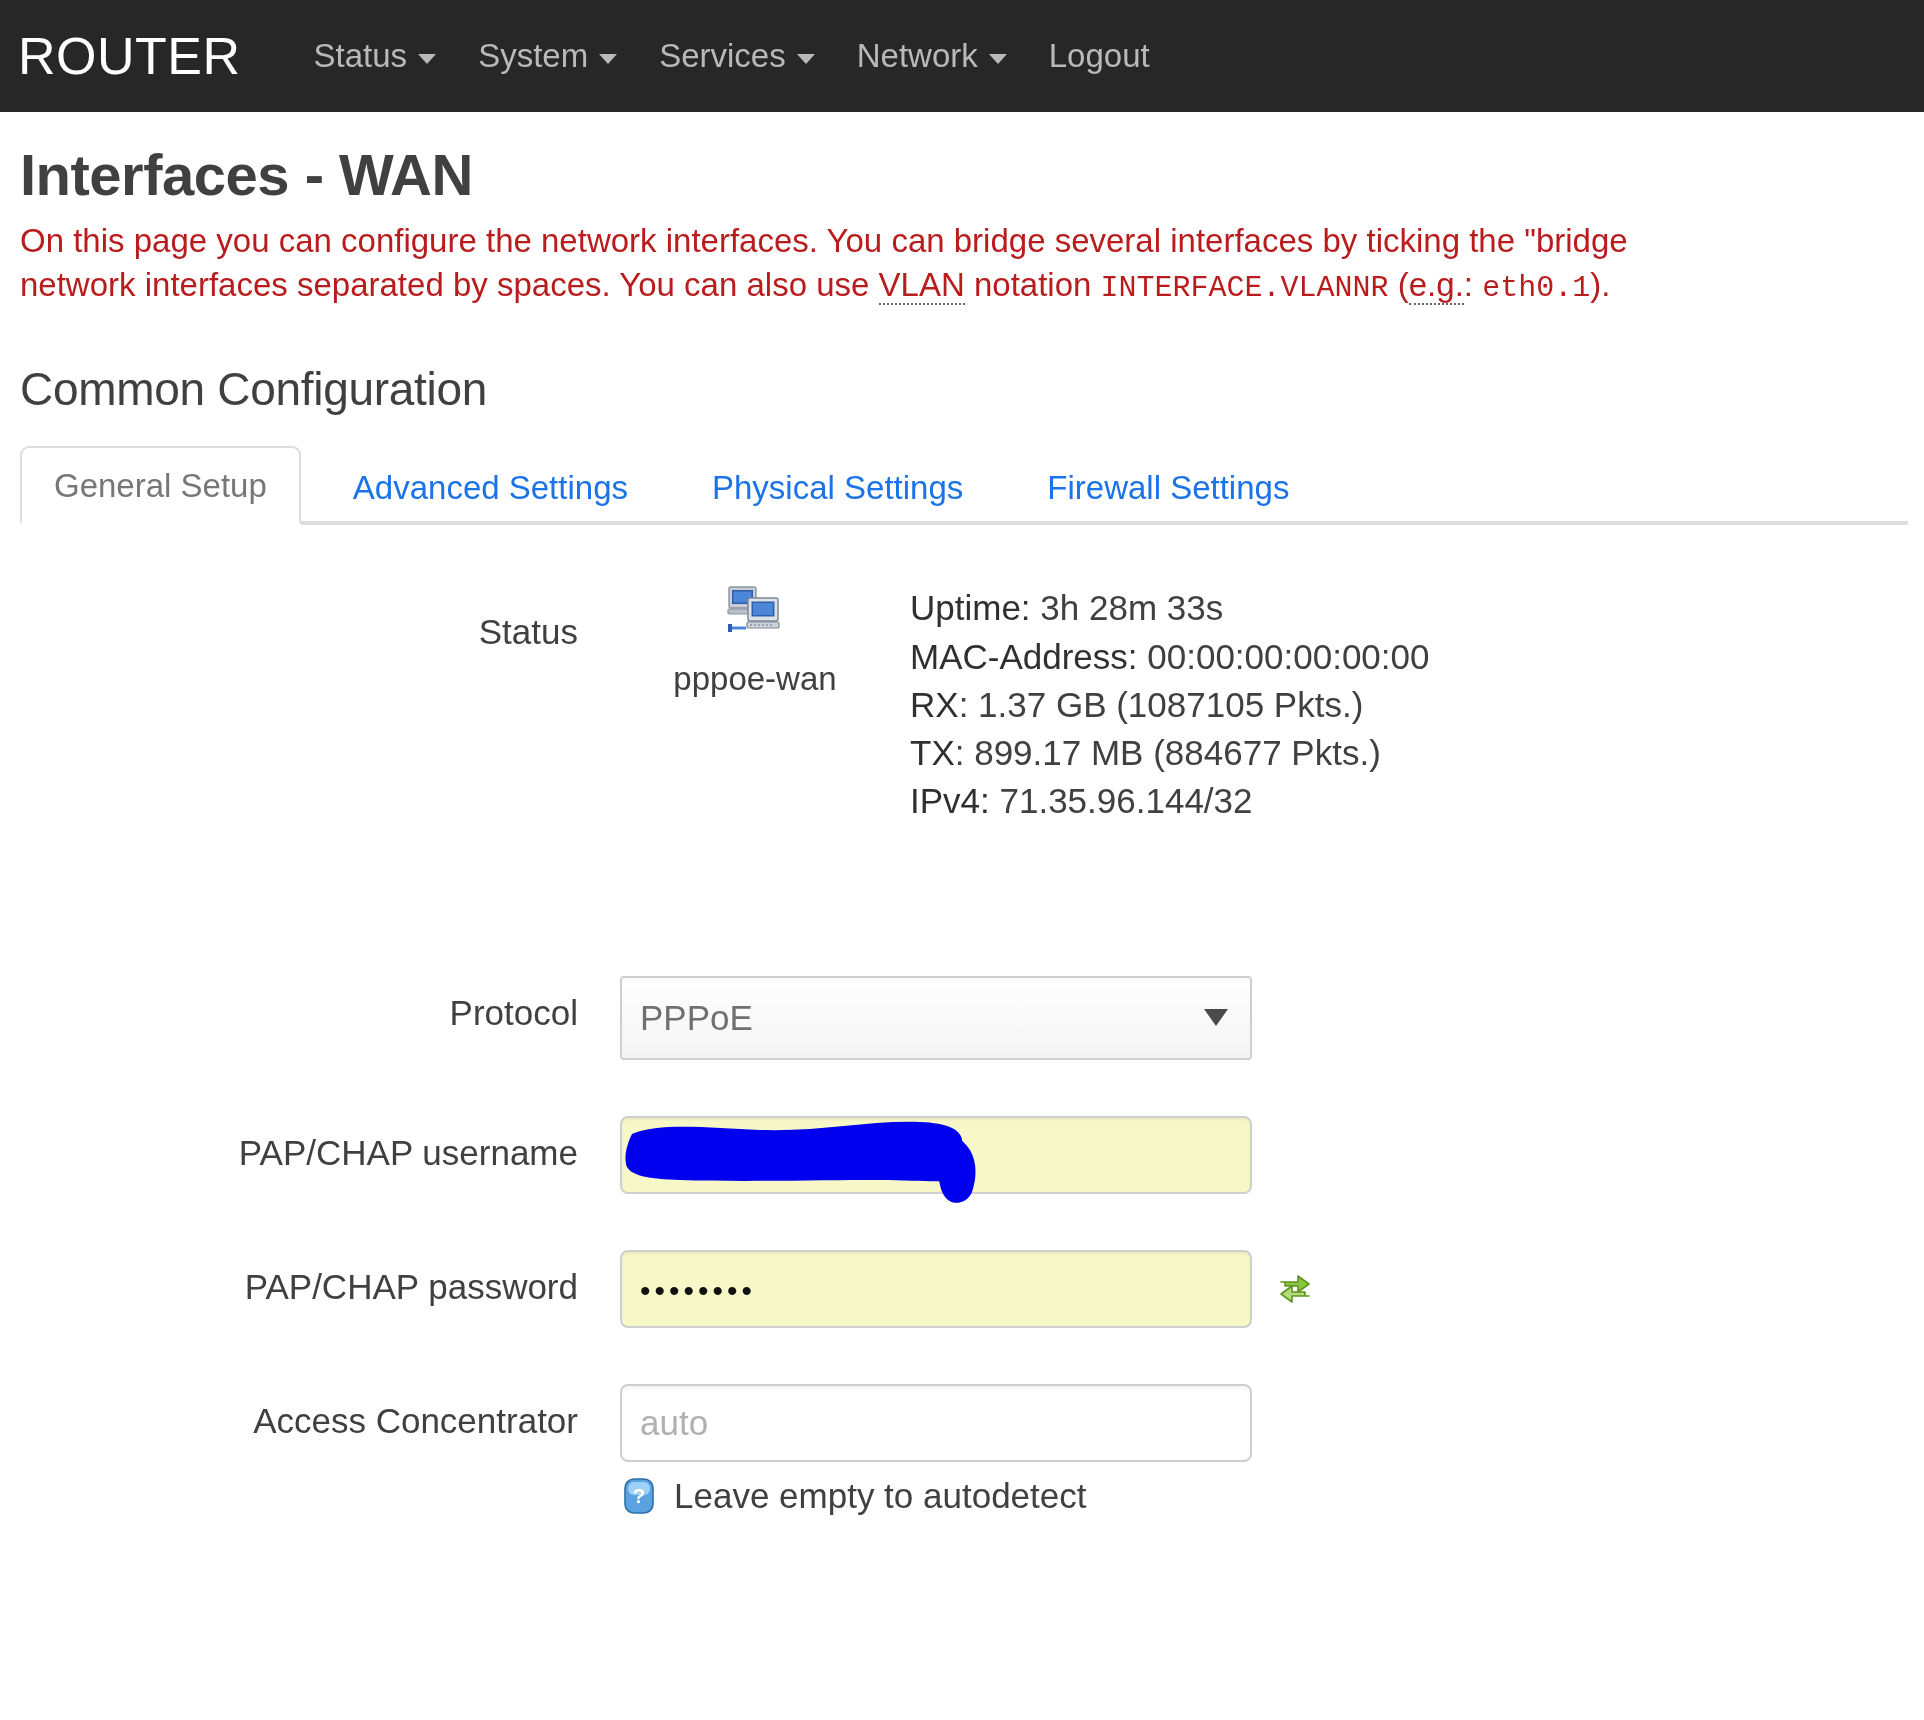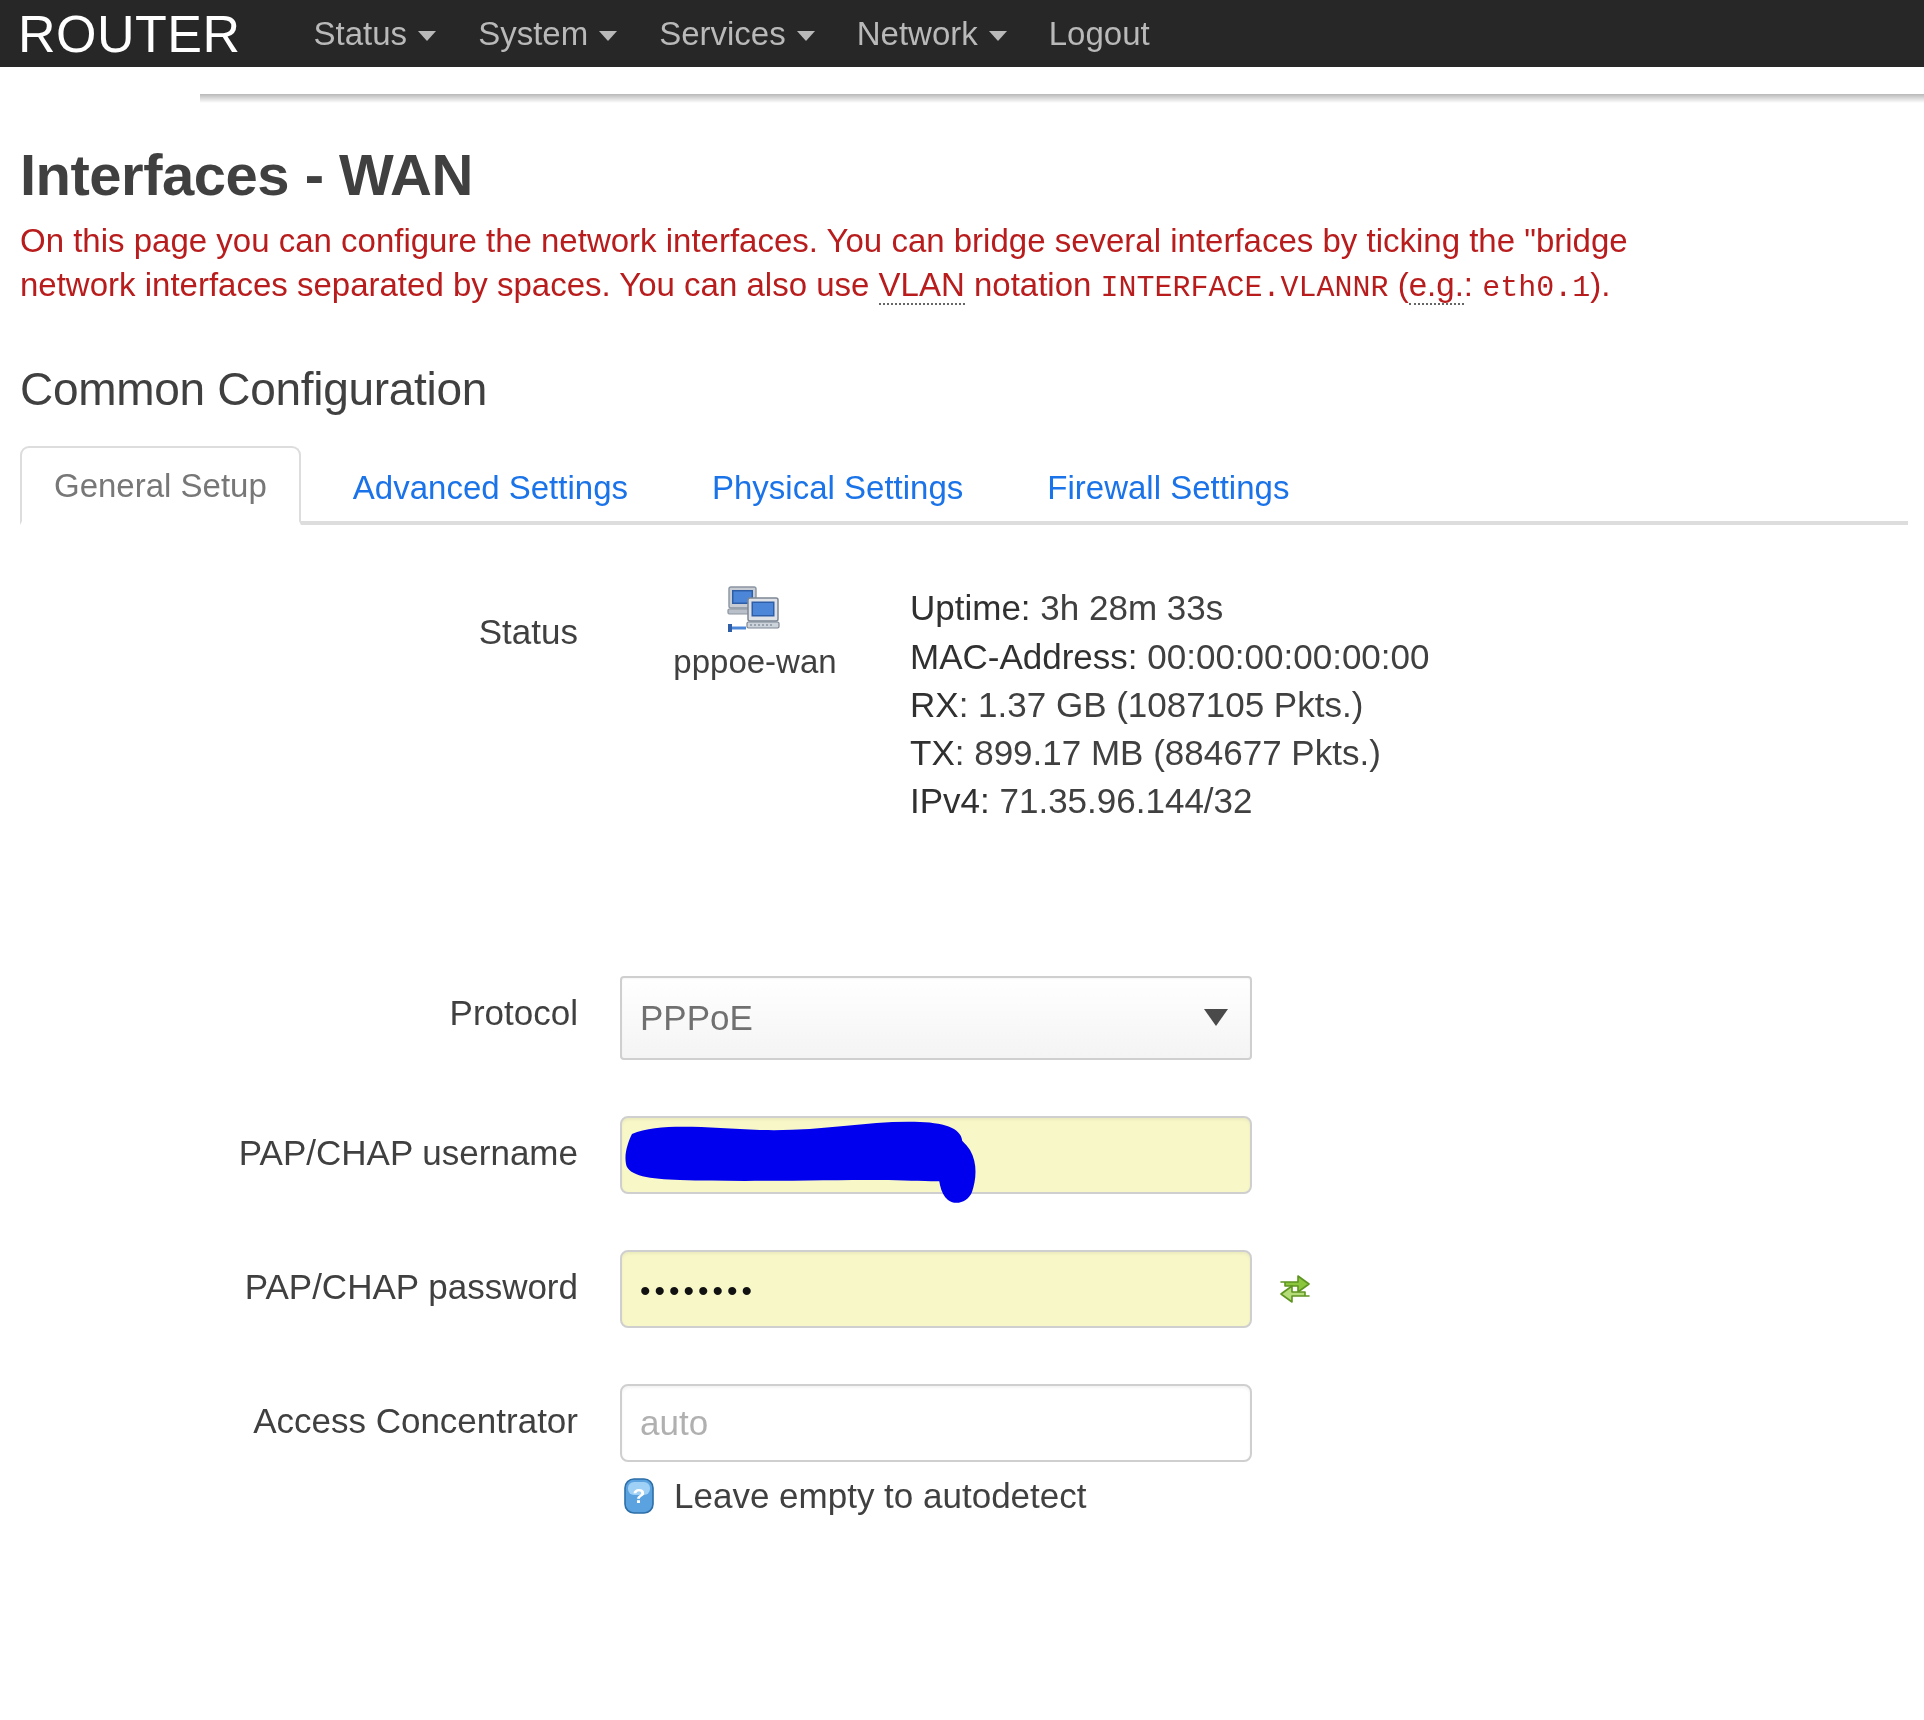--- a/index.html
+++ b/index.html
@@ -12,21 +12,21 @@
     color: #404040;
     overflow: hidden;
     position: relative;
   }
 
   
   .navbar {
     position: absolute;
     top: 0; left: 0;
     width: 1924px;
-    height: 67px;
+    height: 112px;
     background: #272727;
     display: flex;
     align-items: center;
     z-index: 10;
   }
   .navbar-shadow {
     position: absolute;
     top: 94px;
     left: 200px;
     width: 1724px;
@@ -168,21 +168,21 @@
   .status-label { padding-top: 34px; }
   .status-iface {
     width: 270px;
     min-width: 270px;
     text-align: center;
     padding-top: 8px;
   }
   .iface-name {
     font-size: 33px;
     color: #404040;
-    margin-top: 4px;
+    margin-top: 21px;
     white-space: nowrap;
   }
   .status-info {
     padding-top: 7px;
     padding-left: 20px;
     font-size: 35px;
     line-height: 1.38;
     color: #404040;
   }
   .status-info b { font-weight: normal; color: #303030; }

